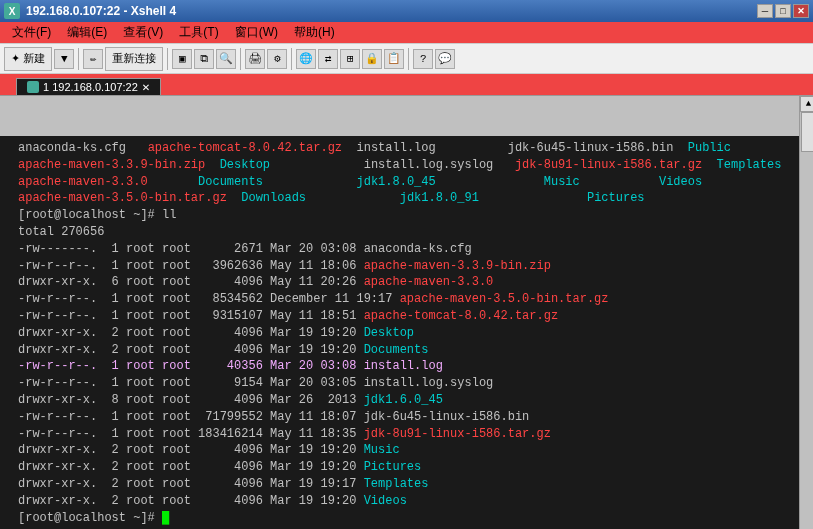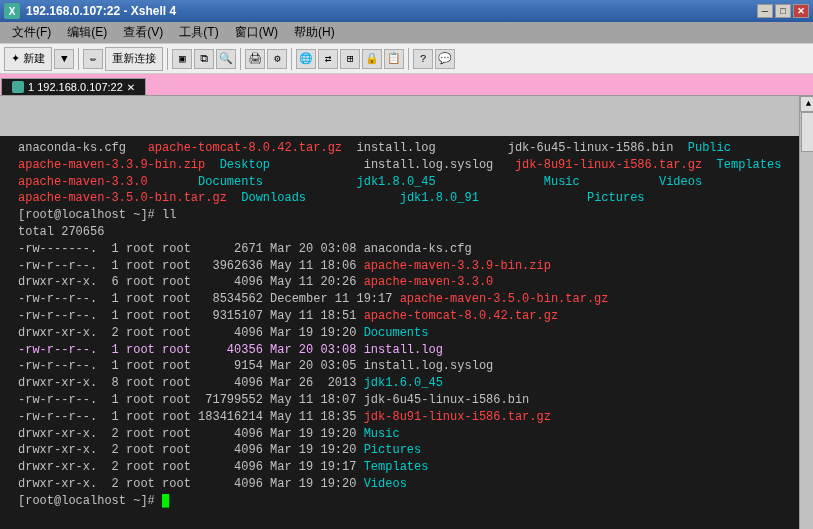--- a/index.html
+++ b/index.html
@@ -19,21 +19,21 @@
       font-weight: bold;
     }
     .title-bar-left { display: flex; align-items: center; gap: 6px; }
     .title-bar-icon { width: 16px; height: 16px; background: #4a9; border-radius: 2px; display: flex; align-items: center; justify-content: center; font-size: 10px; }
     .title-bar-controls { display: flex; gap: 2px; }
     .title-btn { width: 16px; height: 14px; border: 1px solid #999; font-size: 9px; display: flex; align-items: center; justify-content: center; cursor: pointer; background: #d4d0c8; color: black; }
     .title-btn.close { background: #c04040; color: white; }
 
     
     .menu-bar {
-      background: #a3a3a3;
+      background: #ef4444;
       height: 22px;
       display: flex;
       align-items: center;
       padding: 0 4px;
       font-family: 'Segoe UI', Arial, sans-serif;
       font-size: 12px;
       border-bottom: 1px solid #ccc;
     }
     .menu-item { padding: 2px 8px; cursor: pointer; }
 
@@ -57,25 +57,25 @@
       cursor: pointer;
       display: flex;
       align-items: center;
       gap: 3px;
     }
     .tool-sep { width: 1px; height: 22px; background: #aaa; margin: 0 2px; }
     .tool-icon { width: 20px; height: 20px; background: #ddd; border: 1px solid #aaa; display: flex; align-items: center; justify-content: center; font-size: 11px; cursor: pointer; }
 
     
     .tab-bar {
-      background: #f9a8d4;
+      background: #ef4444;
       height: 22px;
       display: flex;
       align-items: flex-end;
-      padding: 0 1px;
+      padding: 0 16px;
       border-bottom: 1px solid #999;
     }
     .tab {
       background: #e8e8e8;
       border: 1px solid #999;
       border-bottom: none;
       padding: 2px 10px;
       font-family: 'Segoe UI', Arial, sans-serif;
       font-size: 11px;
       display: flex;
@@ -192,20 +192,21 @@
         <div class="line"><span style="color: rgb(255, 68, 68);">apache-maven-3.3.9-bin.zip</span><span style="color: rgb(192, 192, 192);">  </span><span style="color: rgb(0, 204, 204);">Desktop</span><span style="color: rgb(192, 192, 192);">             install.log.syslog   </span><span style="color: rgb(255, 68, 68);">jdk-8u91-linux-i586.tar.gz</span><span style="color: rgb(192, 192, 192);">  </span><span style="color: rgb(0, 204, 204);">Templates</span></div>
         <div class="line"><span style="color: rgb(255, 68, 68);">apache-maven-3.3.0</span><span style="color: rgb(192, 192, 192);">       </span><span style="color: rgb(0, 204, 204);">Documents</span><span style="color: rgb(192, 192, 192);">             </span><span style="color: rgb(0, 204, 204);">jdk1.8.0_45</span><span style="color: rgb(192, 192, 192);">               </span><span style="color: rgb(0, 204, 204);">Music</span><span style="color: rgb(192, 192, 192);">           </span><span style="color: rgb(0, 204, 204);">Videos</span></div>
         <div class="line"><span style="color: rgb(255, 68, 68);">apache-maven-3.5.0-bin.tar.gz</span><span style="color: rgb(192, 192, 192);">  </span><span style="color: rgb(0, 204, 204);">Downloads</span><span style="color: rgb(192, 192, 192);">             </span><span style="color: rgb(0, 204, 204);">jdk1.8.0_91</span><span style="color: rgb(192, 192, 192);">               </span><span style="color: rgb(0, 204, 204);">Pictures</span></div>
         <div class="line"><span style="color: rgb(192, 192, 192);">[root@localhost ~]# ll</span></div>
         <div class="line"><span style="color: rgb(192, 192, 192);">total 270656</span></div>
         <div class="line"><span style="color: rgb(192, 192, 192);">-rw-------.  1 root root      2671 Mar 20 03:08 anaconda-ks.cfg</span></div>
         <div class="line"><span style="color: rgb(192, 192, 192);">-rw-r--r--.  1 root root   3962636 May 11 18:06 </span><span style="color: rgb(255, 68, 68);">apache-maven-3.3.9-bin.zip</span></div>
         <div class="line"><span style="color: rgb(192, 192, 192);">drwxr-xr-x.  6 root root      4096 May 11 20:26 </span><span style="color: rgb(255, 68, 68);">apache-maven-3.3.0</span></div>
         <div class="line"><span style="color: rgb(192, 192, 192);">-rw-r--r--.  1 root root   8534562 December 11 19:17 </span><span style="color: rgb(255, 68, 68);">apache-maven-3.5.0-bin.tar.gz</span></div>
         <div class="line"><span style="color: rgb(192, 192, 192);">-rw-r--r--.  1 root root   9315107 May 11 18:51 </span><span style="color: rgb(255, 68, 68);">apache-tomcat-8.0.42.tar.gz</span></div>
+        <div class="line"><span style="color: rgb(192, 192, 192);">drwxr-xr-x.  2 root root      4096 Mar 19 19:20 </span><span style="color: rgb(0, 204, 204);">Desktop</span></div>
         <div class="line"><span style="color: rgb(192, 192, 192);">drwxr-xr-x.  2 root root      4096 Mar 19 19:20 </span><span style="color: rgb(0, 204, 204);">Documents</span></div>
         <div class="line"><span style="color: #f0abfc;">-rw-r--r--.  1 root root     40356 Mar 20 03:08 install.log</span></div>
         <div class="line"><span style="color: rgb(192, 192, 192);">-rw-r--r--.  1 root root      9154 Mar 20 03:05 install.log.syslog</span></div>
         <div class="line"><span style="color: rgb(192, 192, 192);">drwxr-xr-x.  8 root root      4096 Mar 26  2013 </span><span style="color: rgb(0, 204, 204);">jdk1.6.0_45</span></div>
         <div class="line"><span style="color: rgb(192, 192, 192);">-rw-r--r--.  1 root root  71799552 May 11 18:07 jdk-6u45-linux-i586.bin</span></div>
         <div class="line"><span style="color: rgb(192, 192, 192);">-rw-r--r--.  1 root root 183416214 May 11 18:35 </span><span style="color: rgb(255, 68, 68);">jdk-8u91-linux-i586.tar.gz</span></div>
         <div class="line"><span style="color: rgb(192, 192, 192);">drwxr-xr-x.  2 root root      4096 Mar 19 19:20 </span><span style="color: rgb(0, 204, 204);">Music</span></div>
         <div class="line"><span style="color: rgb(192, 192, 192);">drwxr-xr-x.  2 root root      4096 Mar 19 19:20 </span><span style="color: rgb(0, 204, 204);">Pictures</span></div>
         <div class="line"><span style="color: rgb(192, 192, 192);">drwxr-xr-x.  2 root root      4096 Mar 19 19:17 </span><span style="color: rgb(0, 204, 204);">Templates</span></div>
         <div class="line"><span style="color: rgb(192, 192, 192);">drwxr-xr-x.  2 root root      4096 Mar 19 19:20 </span><span style="color: rgb(0, 204, 204);">Videos</span></div>

